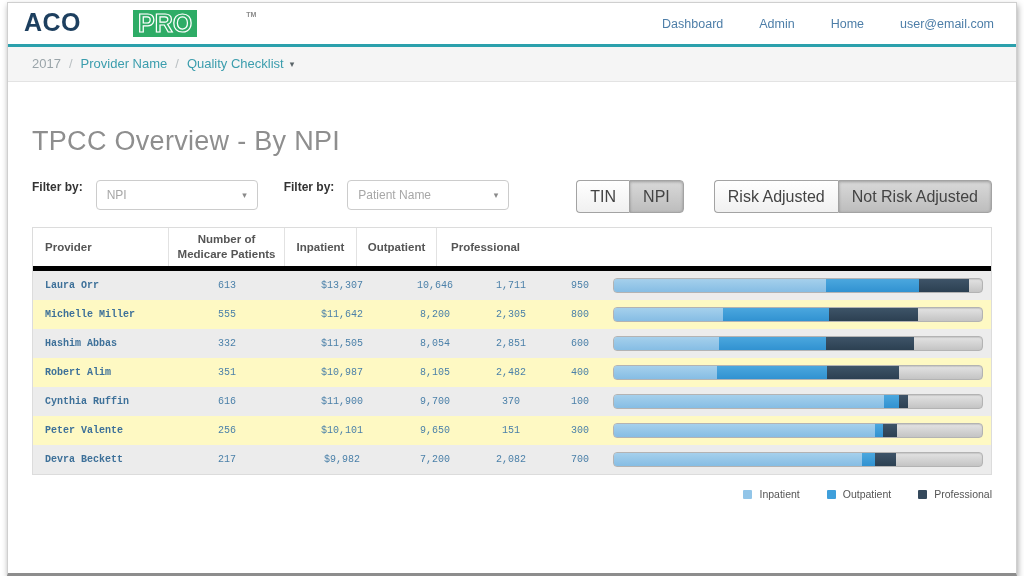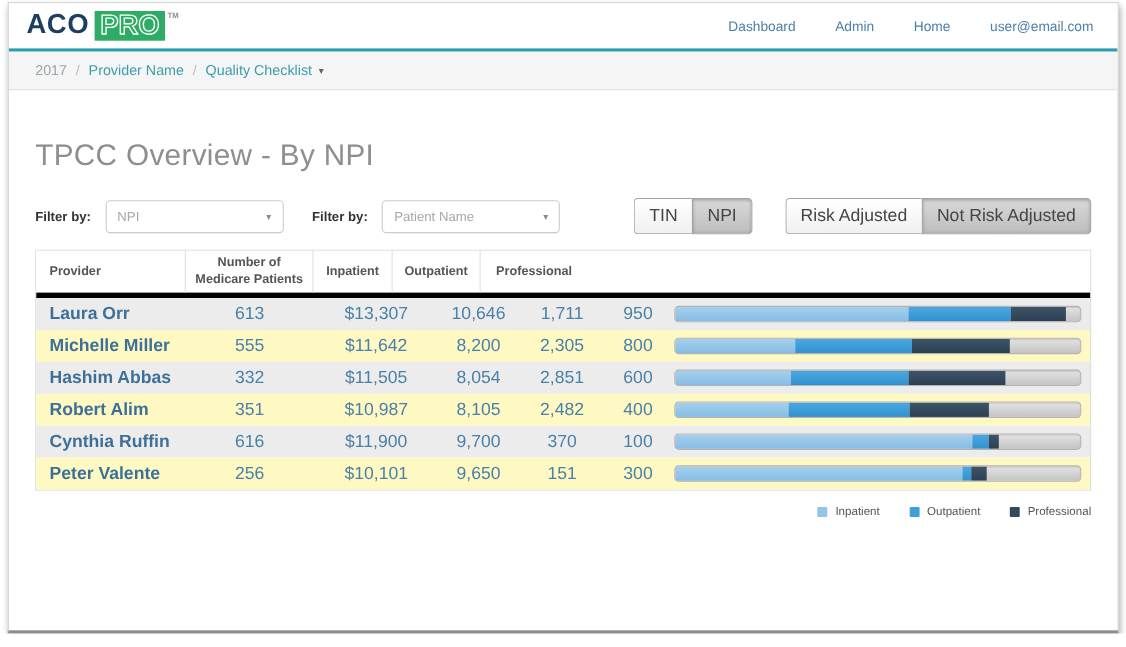--- a/index.html
+++ b/index.html
@@ -17,21 +17,21 @@
   }
 
   
   .header {
     height:44px;
     display:flex; align-items:center; justify-content:space-between;
     padding:0 22px 0 16px;
     border-bottom:3px solid #2ba0ac;
     background:#fff;
   }
-  .logo { display:flex; align-items:flex-start; cursor:pointer; }
+  .logo { display:flex; align-items:flex-start; cursor:pointer;gap:47px; }
   .logo-aco { font-size:25px; font-weight:700; color:#1d3f5f; letter-spacing:.5px; line-height:1; }
   .logo-pro {
     background:#2eac66; color:#fff; font-size:25px; font-weight:700;
     padding:0 5px 1px 5px; margin-left:5px; line-height:1.05;
   }
   @supports (-webkit-text-stroke: 1px #fff) {
     .logo-pro { color:transparent; -webkit-text-stroke:1.2px #fff; }
   }
   .logo-tm { font-size:7px; color:#8a8a8a; margin-left:2px; margin-top:1px; font-weight:bold; }
   .nav { display:flex; align-items:center; }
@@ -44,21 +44,21 @@
   }
   .bc-year { color:#9aa4a9; }
   .bc-sep  { color:#b9bfc2; margin:0 8px; }
   .bc-link { color:#3b9dad; cursor:pointer; }
   .bc-caret { color:#5a6468; font-size:9px; margin-left:6px; vertical-align:1px; }
 
   
   .main { padding:0 24px; }
   .page-title { margin:44px 0 0 0; font-size:27px; font-weight:300; color:#8e8e8e; letter-spacing:.3px; }
 
-  .filter-bar { margin-top:23px; display:flex; align-items:center; }
+  .filter-bar { margin-top:23px; display:flex; }
   .filter-label { font-size:12px; font-weight:bold; color:#333; margin-right:13px; }
   .select {
     width:162px; height:30px; border:1px solid #ccc; border-radius:4px; background:#fff;
     display:flex; align-items:center; justify-content:space-between;
     padding:0 10px; font-size:12px; color:#a7a7a7; margin-right:26px; cursor:pointer;
   }
   .select-caret { color:#8a8a8a; font-size:9px; }
   .spacer { flex:1; }
   .toggle-group { display:inline-flex; margin-left:30px; }
   .tbtn {
@@ -84,21 +84,21 @@
   .c3 { width:114px; }
   .c4 { width:72px;  }
   .c5 { width:80px;  }
   .c6 { width:58px;  }
   .c7 { flex:1; }
   .th.c1 { justify-content:flex-start; text-align:left; padding-left:12px; }
   .th.c7h { flex:1; justify-content:flex-start; text-align:left; padding-left:14px; border-right:none; }
 
   .trow { display:flex; align-items:center; height:29px; background:#fef9c3; }
   .trow.striped { background:#ececec; }
-  .td { font-size:16px; color:#4b80a9; text-align:center; padding:0 4px; }
+  .td { font-size:10px; color:#4b80a9; text-align:center; padding:0 4px;font-family:Liberation Mono, monospace; }
   .td.provider { text-align:left; padding-left:12px; font-weight:bold; color:#3d7099; }
   .provider-link { cursor:pointer; }
 
   .bar-cell { padding-right:8px; }
   .bar-track {
     height:15px; border:1px solid #b3b3b3; border-radius:4px;
     background:linear-gradient(#e3e3e3,#c4c4c4);
     overflow:hidden; display:flex; box-shadow:inset 0 1px 1px rgba(0,0,0,.12);
   }
   .seg { height:100%; display:block; }
@@ -253,20 +253,35 @@
             <div class="td c5">151</div>
             <div class="td c6">300</div>
             <div class="td c7 bar-cell">
               <div class="bar-track">
                 <span class="seg seg-inpatient" style="width: 71%;"></span>
                 <span class="seg seg-outpatient" style="width: 2%;"></span>
                 <span class="seg seg-professional" style="width: 4%;"></span>
               </div>
             </div>
           </div>
+          <div class="trow striped">
+            <div class="td provider c1"><span class="provider-link">Devra Beckett</span></div>
+            <div class="td c2">217</div>
+            <div class="td c3">$9,982</div>
+            <div class="td c4">7,200</div>
+            <div class="td c5">2,082</div>
+            <div class="td c6">700</div>
+            <div class="td c7 bar-cell">
+              <div class="bar-track">
+                <span class="seg seg-inpatient" style="width: 67.5%;"></span>
+                <span class="seg seg-outpatient" style="width: 3.5%;"></span>
+                <span class="seg seg-professional" style="width: 5.5%;"></span>
+              </div>
+            </div>
+          </div>
         </div>
     </div>
 
     <div class="legend">
       <div class="legend-item">
         <span class="legend-swatch" style="background: rgb(146, 197, 232);"></span>
         <span class="legend-label">Inpatient</span>
       </div>
       <div class="legend-item">
         <span class="legend-swatch" style="background: rgb(63, 159, 219);"></span>

